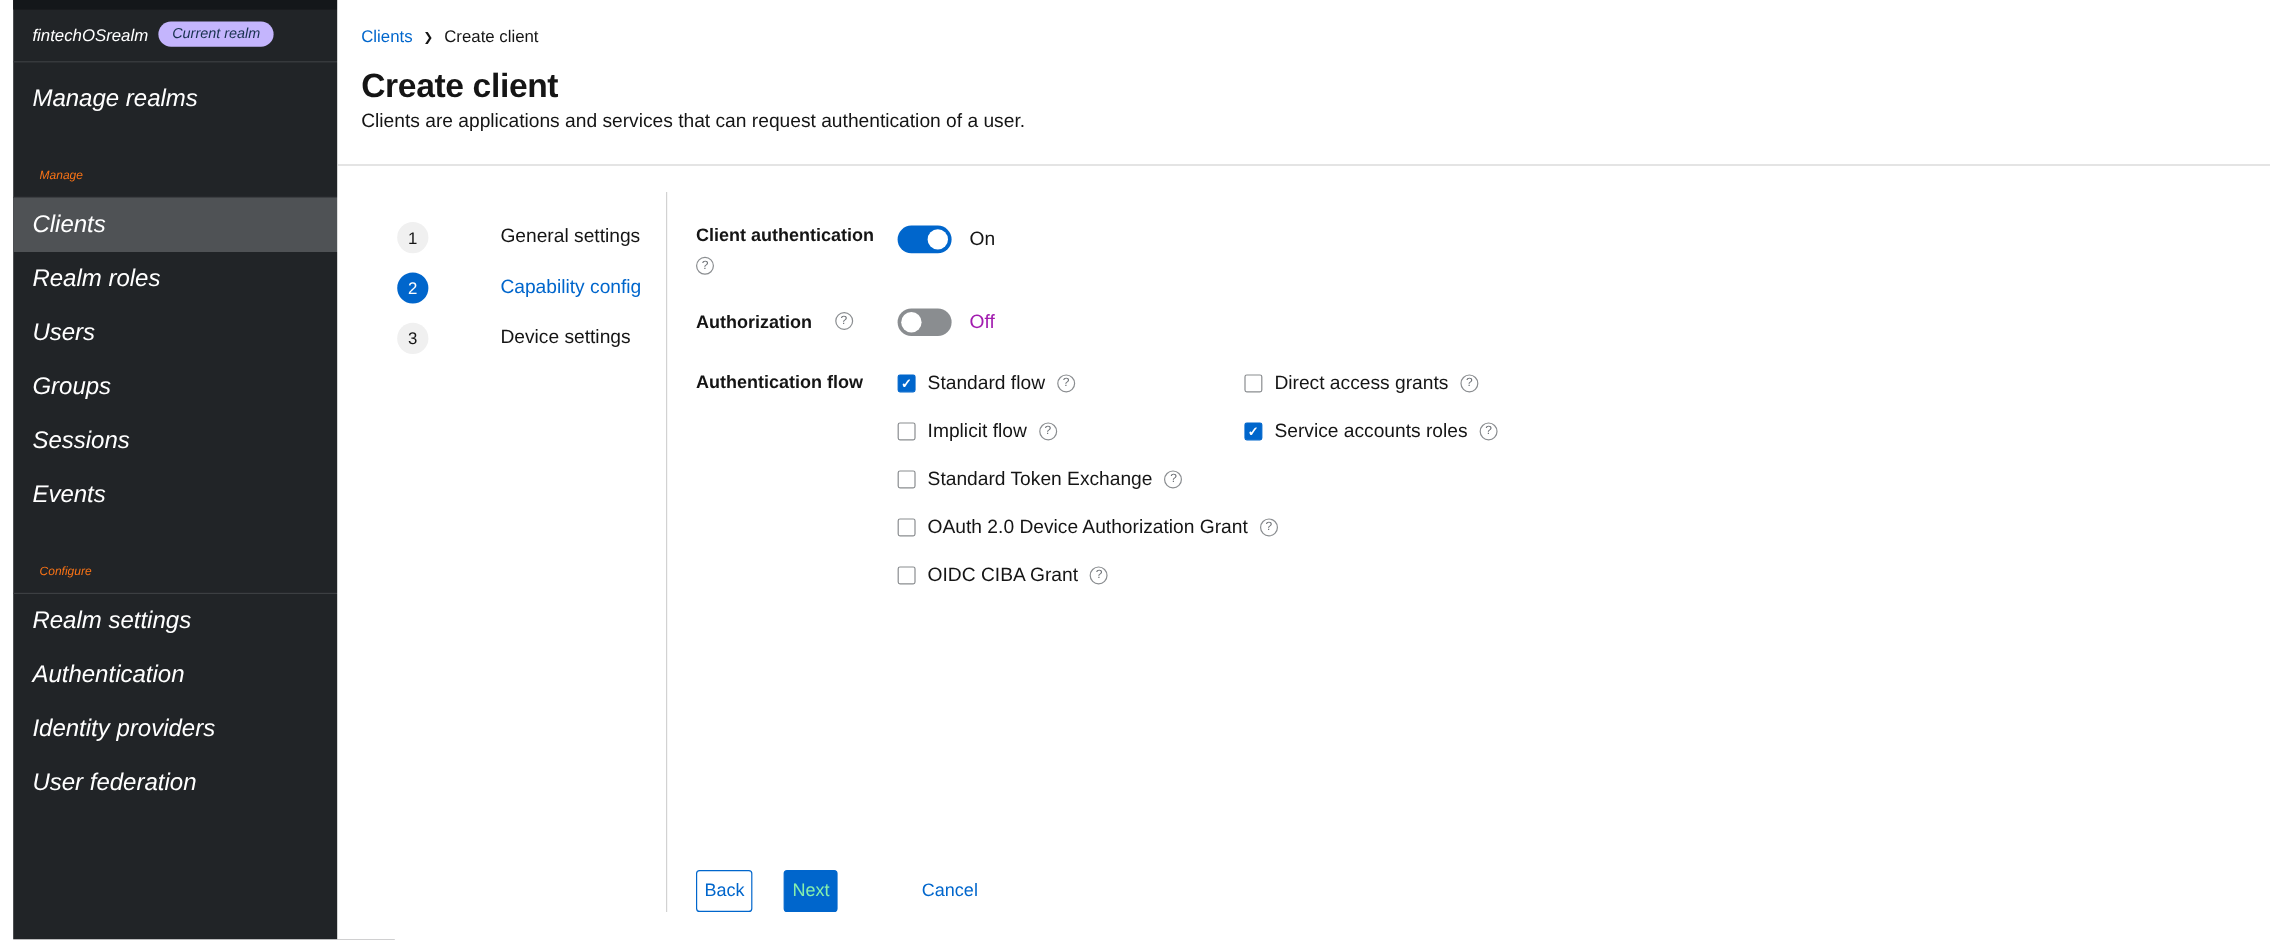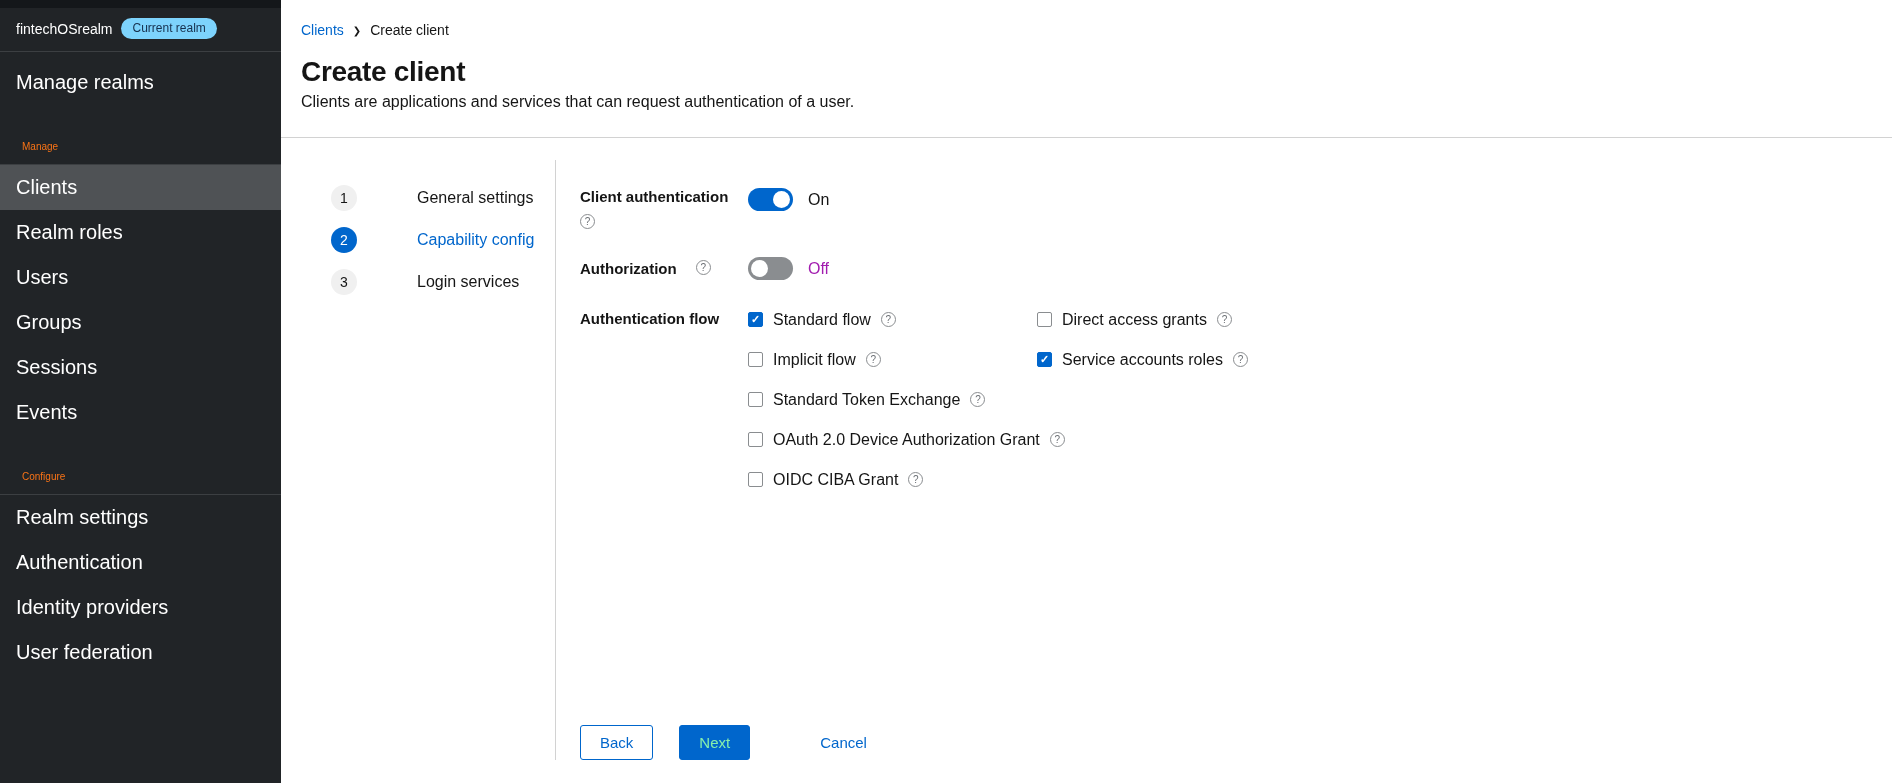--- a/index.html
+++ b/index.html
@@ -1,24 +1,24 @@
 <!DOCTYPE html>
 <html><head>
 <meta charset="utf-8">
 <style>
   * { box-sizing: border-box; margin: 0; padding: 0; }
   body { font-family: "Liberation Sans", sans-serif; background: #fff; }
   .root { position: relative; width: 1892px; height: 783px; background: #fff; overflow: hidden; }
 
   
-  .sidebar { position: absolute; left: 0; top: 0; width: 318px; height: 783px; background: #212427; color: #fff; }
+  .sidebar { position: absolute; left: 11px; top: 0; width: 318px; height: 783px; background: #212427; color: #fff; font-style: italic; }
   .sidebar-topstrip { height: 8px; background: #14171a; }
   .realm-row { display: flex; align-items: center; gap: 9px; padding: 10px 16px 12px 16px; border-bottom: 1px solid #3c3f42; cursor: pointer; }
   .realm-name { font-size: 14px; color: #fff; white-space: nowrap; }
-  .realm-badge { background: #7dd3fc; color: #16304d; font-size: 12px; padding: 3px 11px 4px; border-radius: 12px; white-space: nowrap; }
+  .realm-badge { background: #c4b5fd; color: #16304d; font-size: 12px; padding: 3px 11px 4px; border-radius: 12px; white-space: nowrap; }
   .nav-item { padding: 11px 16px; font-size: 20px; color: #fff; cursor: pointer; }
   .nav-item.current { background: #4f5255; }
   .manage-realms { margin-top: 8px; }
   .nav-section { margin-top: 36px; }
   .section-title { padding: 0 22px; font-size: 10px; color: #f97316; margin-bottom: 12px; }
   .section-divider { border: none; border-top: 1px solid #3c3f42; }
 
   
   .content { position: absolute; left: 281px; top: 0; width: 1611px; height: 783px; background: #fff; }
   .breadcrumb { position: absolute; left: 20px; top: 22px; display: flex; align-items: center; gap: 9px; font-size: 14px; }
@@ -53,21 +53,21 @@
 
   .cb-col { position: absolute; }
   .cb-row { display: flex; align-items: center; gap: 10px; height: 23px; margin-bottom: 17px; }
   .checkbox { width: 15px; height: 15px; border: 1px solid #8a8d90; border-radius: 2px; background: #fff; display: flex; align-items: center; justify-content: center; cursor: pointer; flex: none; }
   .checkbox.checked { background: #0066cc; border-color: #0066cc; color: #fff; font-size: 11px; font-weight: bold; }
   .checkbox:not(.checked) { color: transparent; }
   .cb-label { font-size: 16px; color: #151515; white-space: nowrap; }
 
   
   .footer-actions { position: absolute; left: 299px; top: 725px; display: flex; align-items: center; }
-  .btn { font-family: "Liberation Sans", sans-serif; font-size: 15px; padding: 8px 19px; border-radius: 3px; cursor: pointer; }
+  .btn { font-family: "Liberation Sans", sans-serif; font-size: 15px; padding: 8px 6px; border-radius: 3px; cursor: pointer; }
   .btn-back { background: #fff; color: #0066cc; border: 1px solid #0066cc; margin-right: 26px; }
   .btn-next { background: #0066cc; color: #86efac; border: 1px solid #0066cc; margin-right: 66px; }
   .btn-cancel { background: transparent; color: #0066cc; border: none; padding: 8px 4px; }
 </style>
 </head>
 <body>
 
 <div class="root">
 
   <nav class="sidebar">
@@ -115,21 +115,21 @@
       <div class="step">
         <span class="step-circle">1</span>
         <span class="step-label">General settings</span>
       </div>
       <div class="step active">
         <span class="step-circle">2</span>
         <span class="step-label">Capability config</span>
       </div>
       <div class="step">
         <span class="step-circle">3</span>
-        <span class="step-label">Login services</span>
+        <span class="step-label">Device settings</span>
       </div>
     </div>
     <div class="vertical-divider"></div>
 
     <div class="form-label" style="left:299px; top:188px;">Client authentication</div>
     <span class="help-icon" style="position:absolute; left:299px; top:214px;">?</span>
     <div class="toggle on" style="left:467px; top:188px;">
       <span class="knob"></span>
     </div>
     <span class="toggle-state" style="left:527px; top:191px;">On</span>

